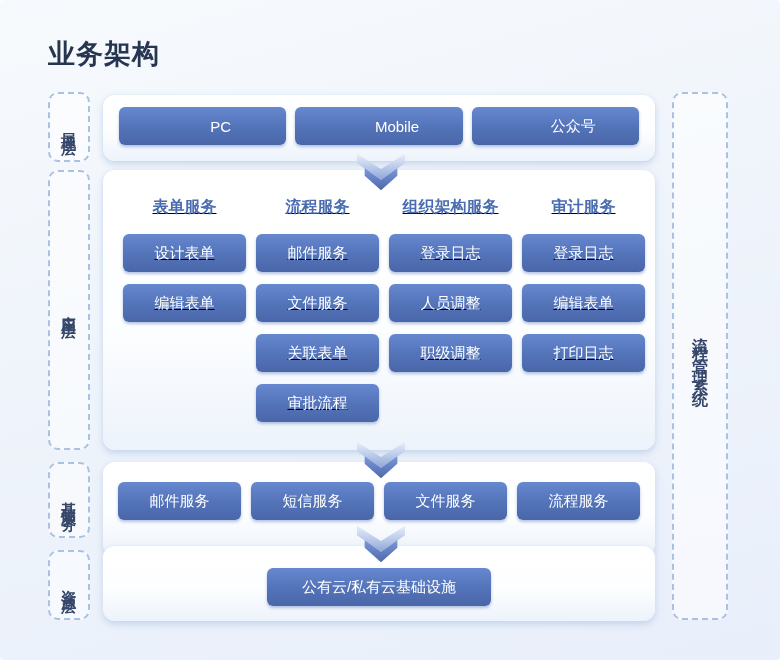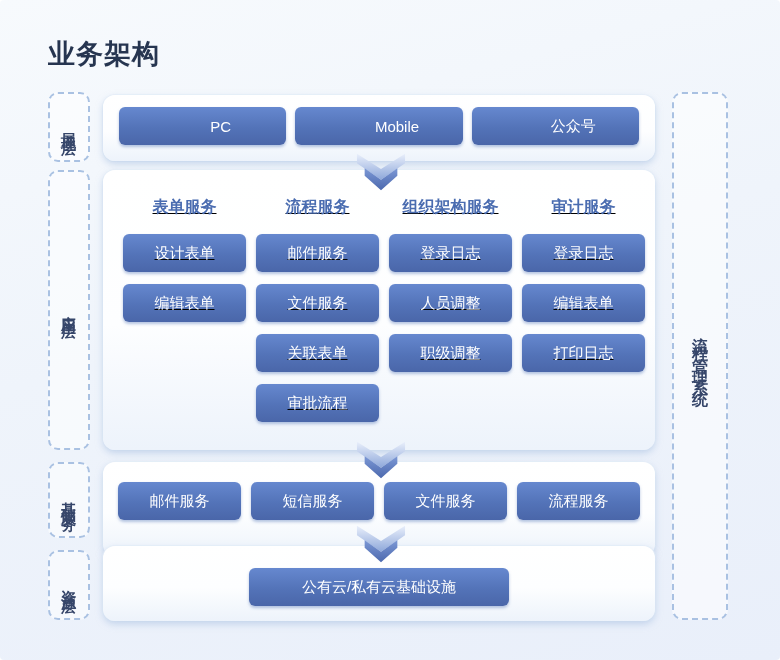--- a/index.html
+++ b/index.html
@@ -46,21 +46,21 @@
   .node {
     box-sizing:border-box; height:38px; border-radius:6px;
     background:linear-gradient(180deg,#6688cf 0%,#5373b8 55%,#4a66a9 100%);
     box-shadow:0 2px 3px rgba(109,139,196,0.5);
     color:#ffffff; font-size:15px; font-weight:500;
     display:flex; align-items:center; justify-content:center;
     white-space:nowrap;
   }
   .sec-presentation .node { flex:1;padding-left:36px; }
   .sec-basic .node { width:123px; flex:none; }
-  .node-wide { width:260px; margin:22px auto 0; }
+  .node-wide { width:224px; margin:22px auto 0; }
   
   .app-col { width:123px; flex:none; display:flex; flex-direction:column; gap:12px;text-decoration:underline; }
   .app-col .col-header {
     height:20px; margin-bottom:5px; text-align:center;
     color:#4a6cb0; font-size:16px; font-weight:700; line-height:20px;
     white-space:nowrap;
   }
   
   .arrow { position:absolute; left:356px; width:50px; height:40px; z-index:5; }
   .arrow-1 { top:152px; }

